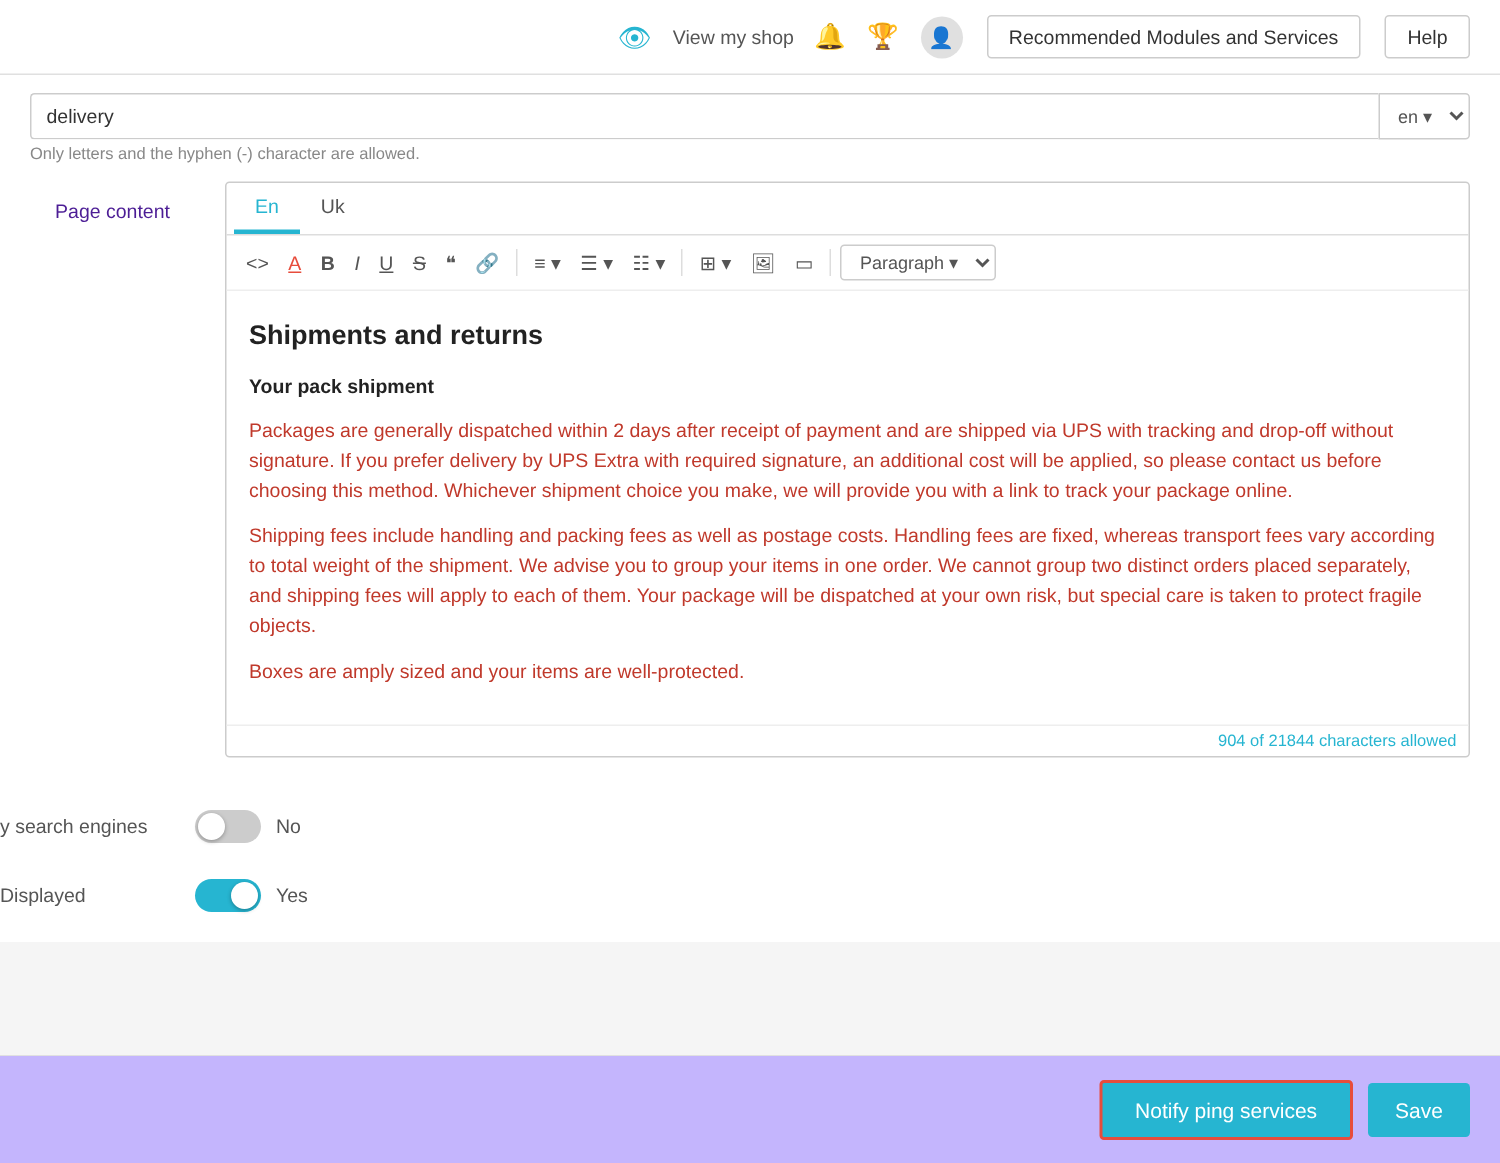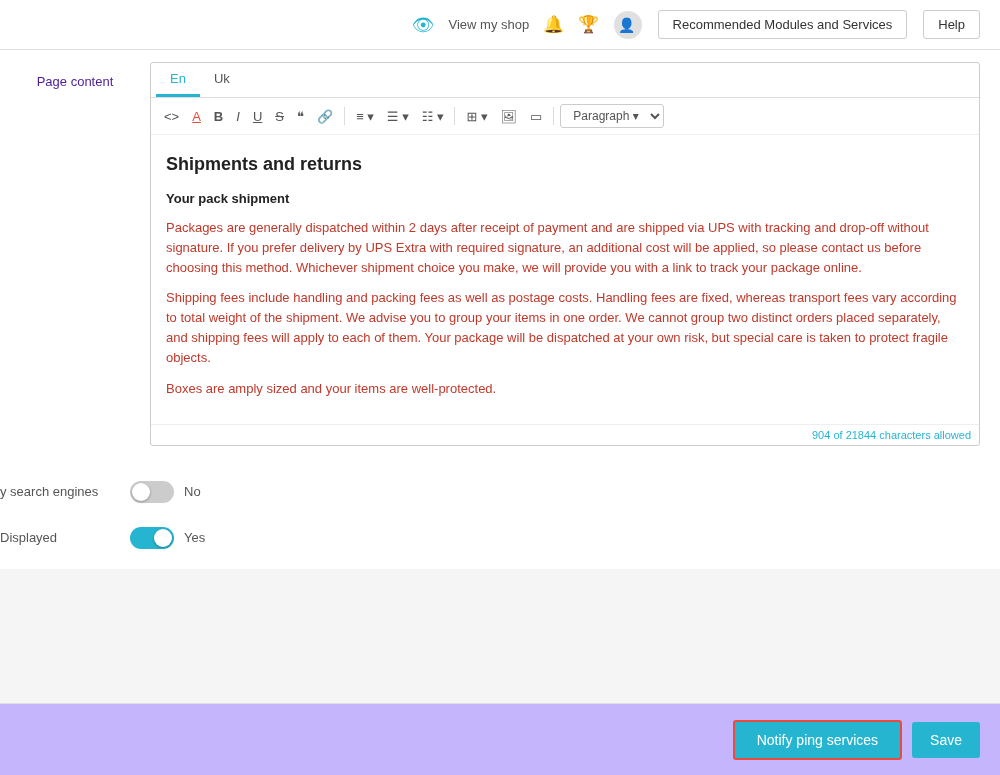--- a/index.html
+++ b/index.html
@@ -294,20 +294,32 @@
     <div class="icon-circle" style="background:#e0e0e0;">
       <span style="font-size:14px;">👤</span>
     </div>
   </div>
   <button class="header-btn">Recommended Modules and Services</button>
   <button class="header-btn">Help</button>
 </div>
 
 <div class="white-section">
 
+  <div style="padding: 12px 20px 0px 20px; background:#fff; display:flex; align-items:flex-start;">
+    <div class="form-label" style="min-width:130px; text-align:right; padding-right:20px; padding-top:8px; color:#555; font-size:13px;">Friendly URL</div>
+    <div class="form-field">
+      <div class="input-with-lang">
+        <input type="text" class="text-input" value="delivery" style="">
+        <select class="lang-select">
+          <option>en ▾</option>
+        </select>
+      </div>
+      <div class="hint-text">Only letters and the hyphen (-) character are allowed.</div>
+    </div>
+  </div>
 
   <div style="padding: 12px 20px 15px 20px; background:#fff; display:flex; align-items:flex-start;">
     <div style="min-width:130px; text-align:center; padding-right:20px; padding-top:12px; color:#4c1d95; font-size:13px;">Page content</div>
     <div class="editor-container">
 
       <div class="editor-tabs">
         <div class="editor-tab active">En</div>
         <div class="editor-tab">Uk</div>
       </div>
 

